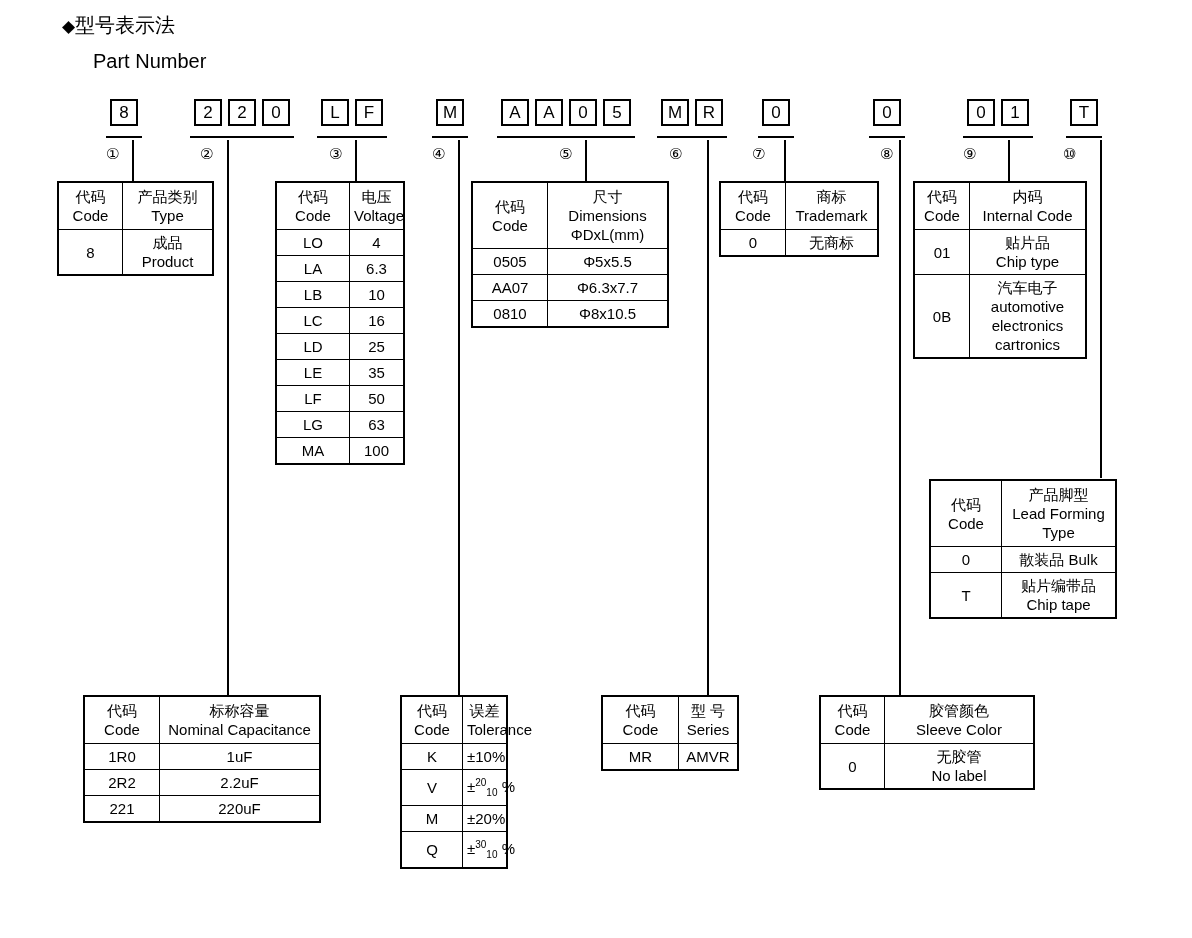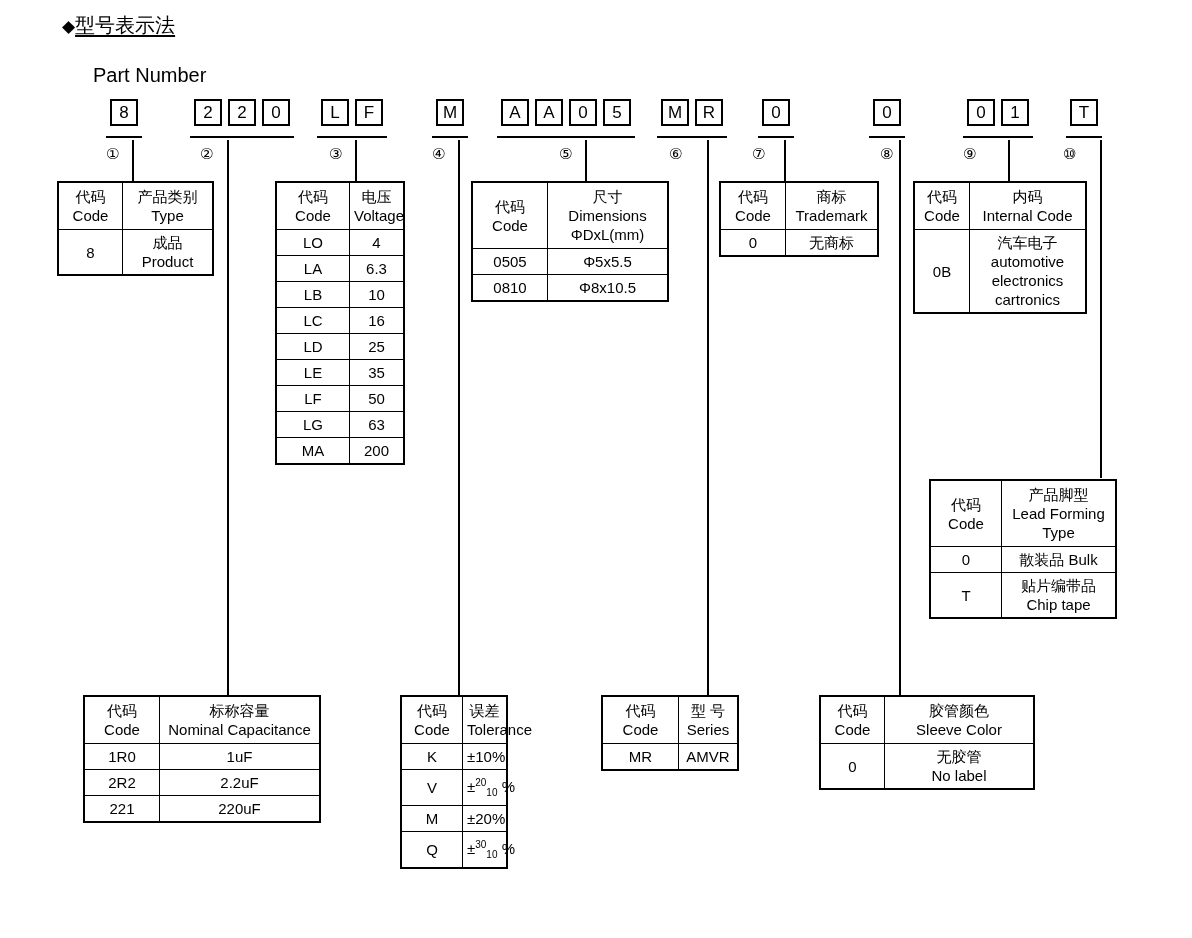--- a/index.html
+++ b/index.html
@@ -10,22 +10,22 @@
     color:#000000;
     position:relative;
     overflow:hidden;
   }
   .page{position:relative;width:1192px;height:938px;}
 
   
   .heading{position:absolute;left:62px;top:12px;}
   .heading .line1{font-size:20px;line-height:26px;white-space:nowrap;}
   .heading .diamond{font-size:17px;}
-  .heading .cn-title{text-decoration:underline;text-underline-offset:3px;}
-  .heading .line2{font-size:20px;line-height:26px;margin-left:31px;margin-top:22px;white-space:nowrap;}
+  .heading .cn-title{text-underline-offset:3px;}
+  .heading .line2{font-size:20px;line-height:26px;margin-left:31px;margin-top:8px;white-space:nowrap;}
 
   
   .codebox{
     position:absolute;
     box-sizing:border-box;
     border:2px solid #000;
     height:27px;
     display:flex;align-items:center;justify-content:center;
     font-size:17px;
     background:#fff;
@@ -200,21 +200,21 @@
     <tr>
           <td>LF</td>
           <td>50</td>
         </tr>
     <tr>
           <td>LG</td>
           <td>63</td>
         </tr>
     <tr>
           <td>MA</td>
-          <td>200</td>
+          <td>100</td>
         </tr>
   </tbody>
     </table>
 
   <table class="t" style="left:472px;top:182px;width:196px;">
     <tbody>
         <tr>
       <td class="hd" style="width:66px;">
         <span class="l">代码</span>
         <span class="l">Code</span>
@@ -222,20 +222,24 @@
       <td class="hd">
         <span class="l">尺寸 Dimensions</span>
         <span class="l">ΦDxL(mm)</span>
       </td>
     </tr>
     <tr>
           <td>0505</td>
           <td>Φ5x5.5</td>
         </tr>
     <tr>
+          <td>AA07</td>
+          <td>Φ6.3x7.7</td>
+        </tr>
+    <tr>
           <td>0810</td>
           <td>Φ8x10.5</td>
         </tr>
   </tbody>
     </table>
 
   <table class="t" style="left:720px;top:182px;width:158px;">
     <tbody>
         <tr>
       <td class="hd" style="width:56px;">
@@ -257,20 +261,27 @@
   <table class="t" style="left:914px;top:182px;width:172px;">
     <tbody>
         <tr>
       <td class="hd" style="width:46px;">
         <span class="l">代码</span>
         <span class="l">Code</span>
       </td>
       <td class="hd">
         <span class="l">内码</span>
         <span class="l">Internal Code</span>
+      </td>
+    </tr>
+    <tr>
+      <td>01</td>
+      <td>
+        <span class="l">贴片品</span>
+        <span class="l">Chip type</span>
       </td>
     </tr>
     <tr>
       <td>0B</td>
       <td>
         <span class="l">汽车电子</span>
         <span class="l">automotive</span>
         <span class="l">electronics</span>
         <span class="l">cartronics</span>
       </td>

